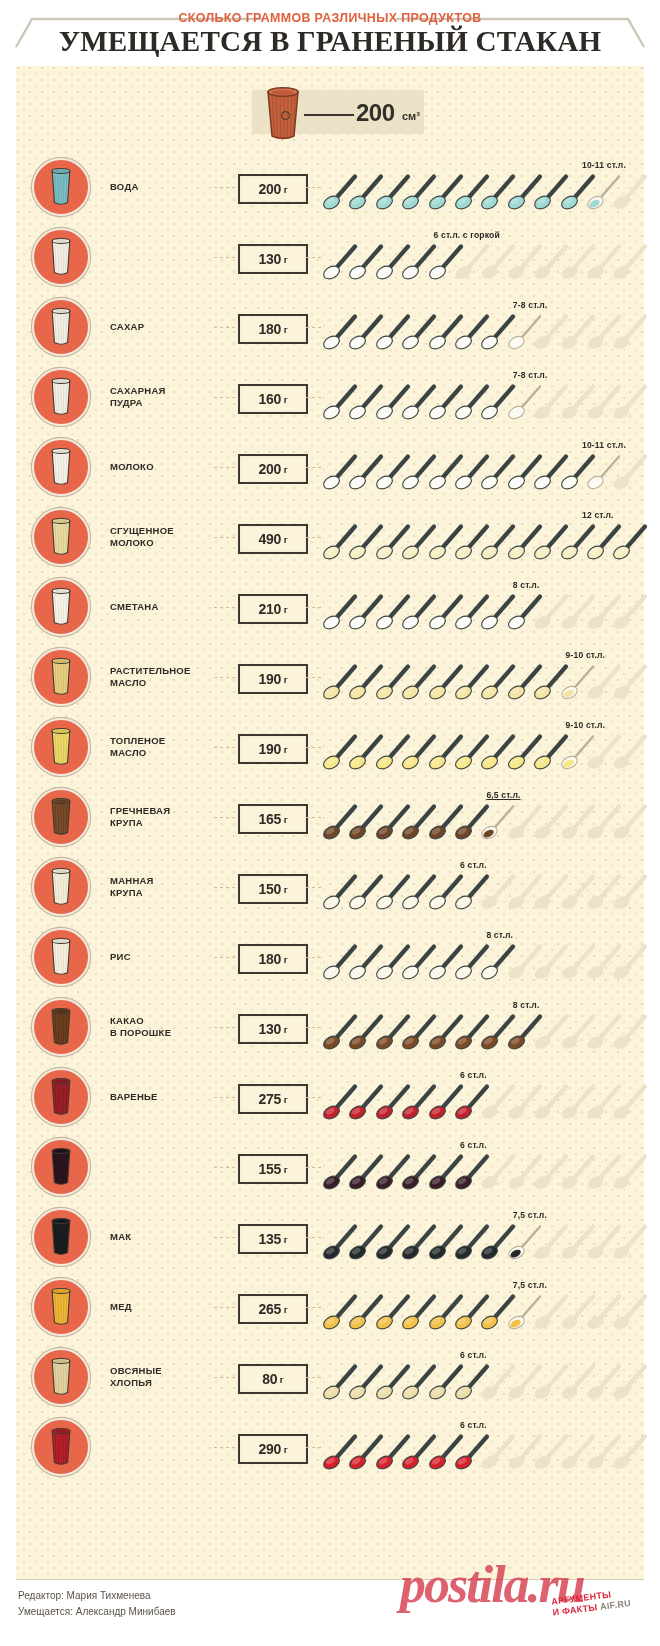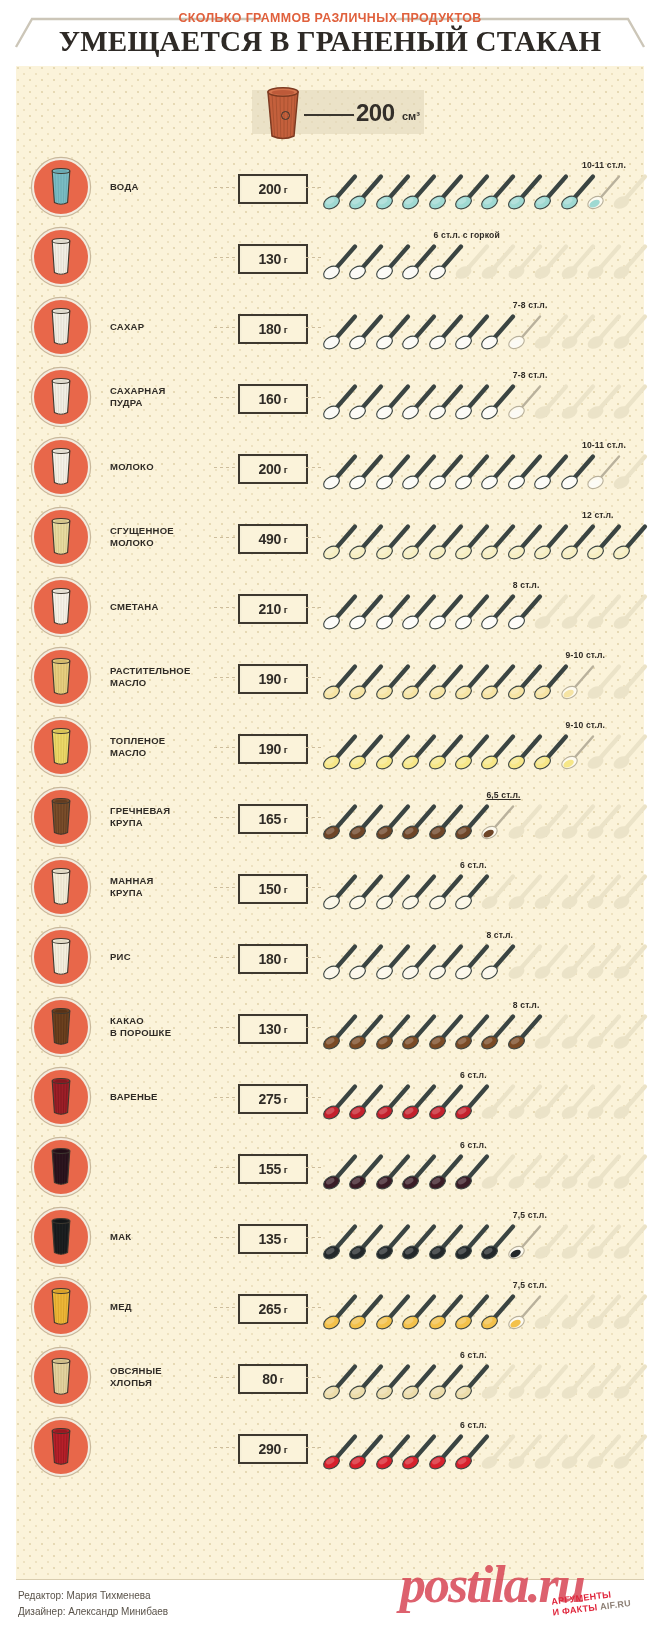--- a/index.html
+++ b/index.html
@@ -2254,21 +2254,21 @@
             </div>
             <div class="caption" style="left: 138px; top: 8px;">6 ст.л.</div>
           </div>
         </div>
       </div>
   </div>
 
   <div id="foot-rule"></div>
   <div id="credits">
     <div>Редактор: Мария Тихменева</div>
-    <div>Дизайнер: Александр Минибаев</div>
+    <div>Умещается: Александр Минибаев</div>
   </div>
   <div id="watermark">
     <div class="wm-text">postila.ru</div>
     <div id="aif">
       <div class="l1">АРГУМЕНТЫ</div>
       <div class="l2">
         <span>И ФАКТЫ</span>
         <span class="gray">AIF.RU</span>
       </div>
     </div>

